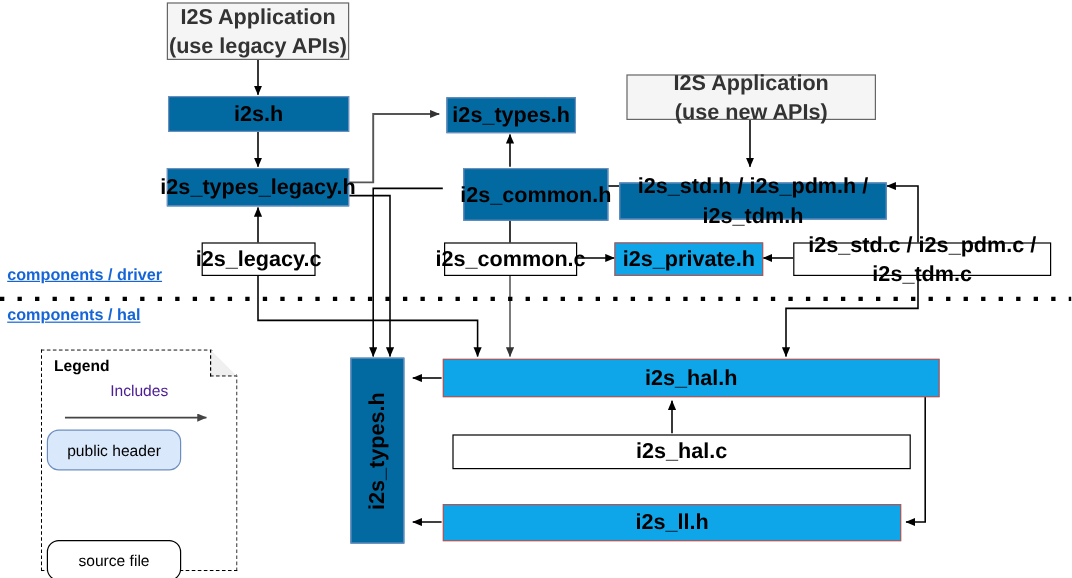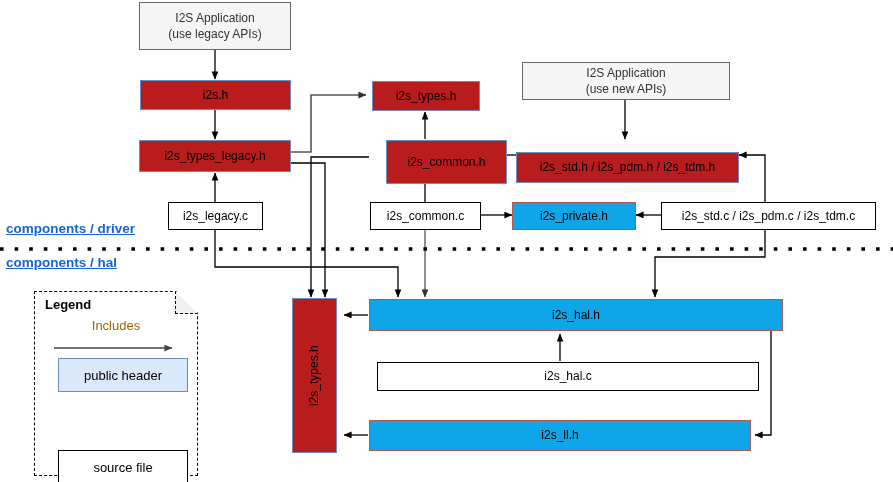--- a/index.html
+++ b/index.html
@@ -1,45 +1,45 @@
 <!DOCTYPE html>
 <html><head>
 <meta charset="utf-8">
 <style>
   html,body{margin:0;padding:0;background:#ffffff;}
   body{font-family:"Liberation Sans","DejaVu Sans",sans-serif;}
   #canvas{position:relative;width:893px;height:482px;overflow:hidden;background:#fff;}
   svg.wires{position:absolute;left:0;top:0;width:893px;height:482px;overflow:visible;}
 
   .node{position:absolute;box-sizing:border-box;display:flex;align-items:center;
-        justify-content:center;text-align:center;font-size:12px;line-height:1.35;
-        color:#000;z-index:3;}
+        justify-content:center;text-align:center;font-size:18px;line-height:1.35;
+        color:#000;z-index:3;font-weight:bold;}
   .node.app{background:#f5f5f5;border:1.2px solid #666666;color:#333333;}
-  .node.pub{background:#b91c1c;border:1.2px solid #6c8ebf;}
+  .node.pub{background:#0369a1;border:1.2px solid #6c8ebf;}
   .node.priv{background:#0ea5e9;border:1.2px solid #b85450;}
   .node.src{background:#ffffff;border:1.2px solid #000000;}
 
   .vnode{writing-mode:vertical-rl;transform:rotate(180deg);}
 
   .zone-label{position:absolute;font-size:13.5px;font-weight:bold;color:#1565d8;
               z-index:4;white-space:nowrap;text-decoration:underline;}
 
   .legend{position:absolute;left:34px;top:291px;width:164px;height:185px;
           box-sizing:border-box;background:#ffffff;z-index:5;}
   .legend .frame{position:absolute;inset:0;border:1.6px dashed #000;
                  clip-path:polygon(0 0, calc(100% - 22px) 0, 100% 22px, 100% 100%, 0 100%);}
   .legend .fold{position:absolute;right:0;top:0;width:22px;height:22px;
                 background:#f0f0f0;border-left:1.4px dashed #000;border-bottom:1.4px dashed #000;
                 clip-path:polygon(0 0, 100% 100%, 0 100%);}
   .legend-title{position:absolute;left:11px;top:6px;font-size:13px;font-weight:bold;color:#000;}
   .legend-includes{position:absolute;left:0;right:0;top:27px;text-align:center;
-                   font-size:13px;color:#a16207;}
+                   font-size:13px;color:#4c1d95;}
   .legend-arrow{position:absolute;left:20px;top:52px;width:126px;height:10px;}
-  .legend-box{position:absolute;left:24px;width:130px;height:34px;box-sizing:border-box;
-              display:flex;align-items:center;justify-content:center;font-size:13px;}
+  .legend-box{position:absolute;left:5px;width:112px;height:34px;box-sizing:border-box;
+              display:flex;align-items:center;justify-content:center;font-size:13px;border-radius:10px;}
   .lb1{top:67px;background:#dae8fc;border:1.2px solid #6c8ebf;}
   .lb2{top:113px;background:#f8cecc;border:1.2px solid #b85450;}
   .lb3{top:159px;background:#ffffff;border:1.2px solid #000000;}
 </style>
 </head>
 <body>
 
 <div id="canvas">
 
   <svg class="wires" viewBox="0 0 893 482">

